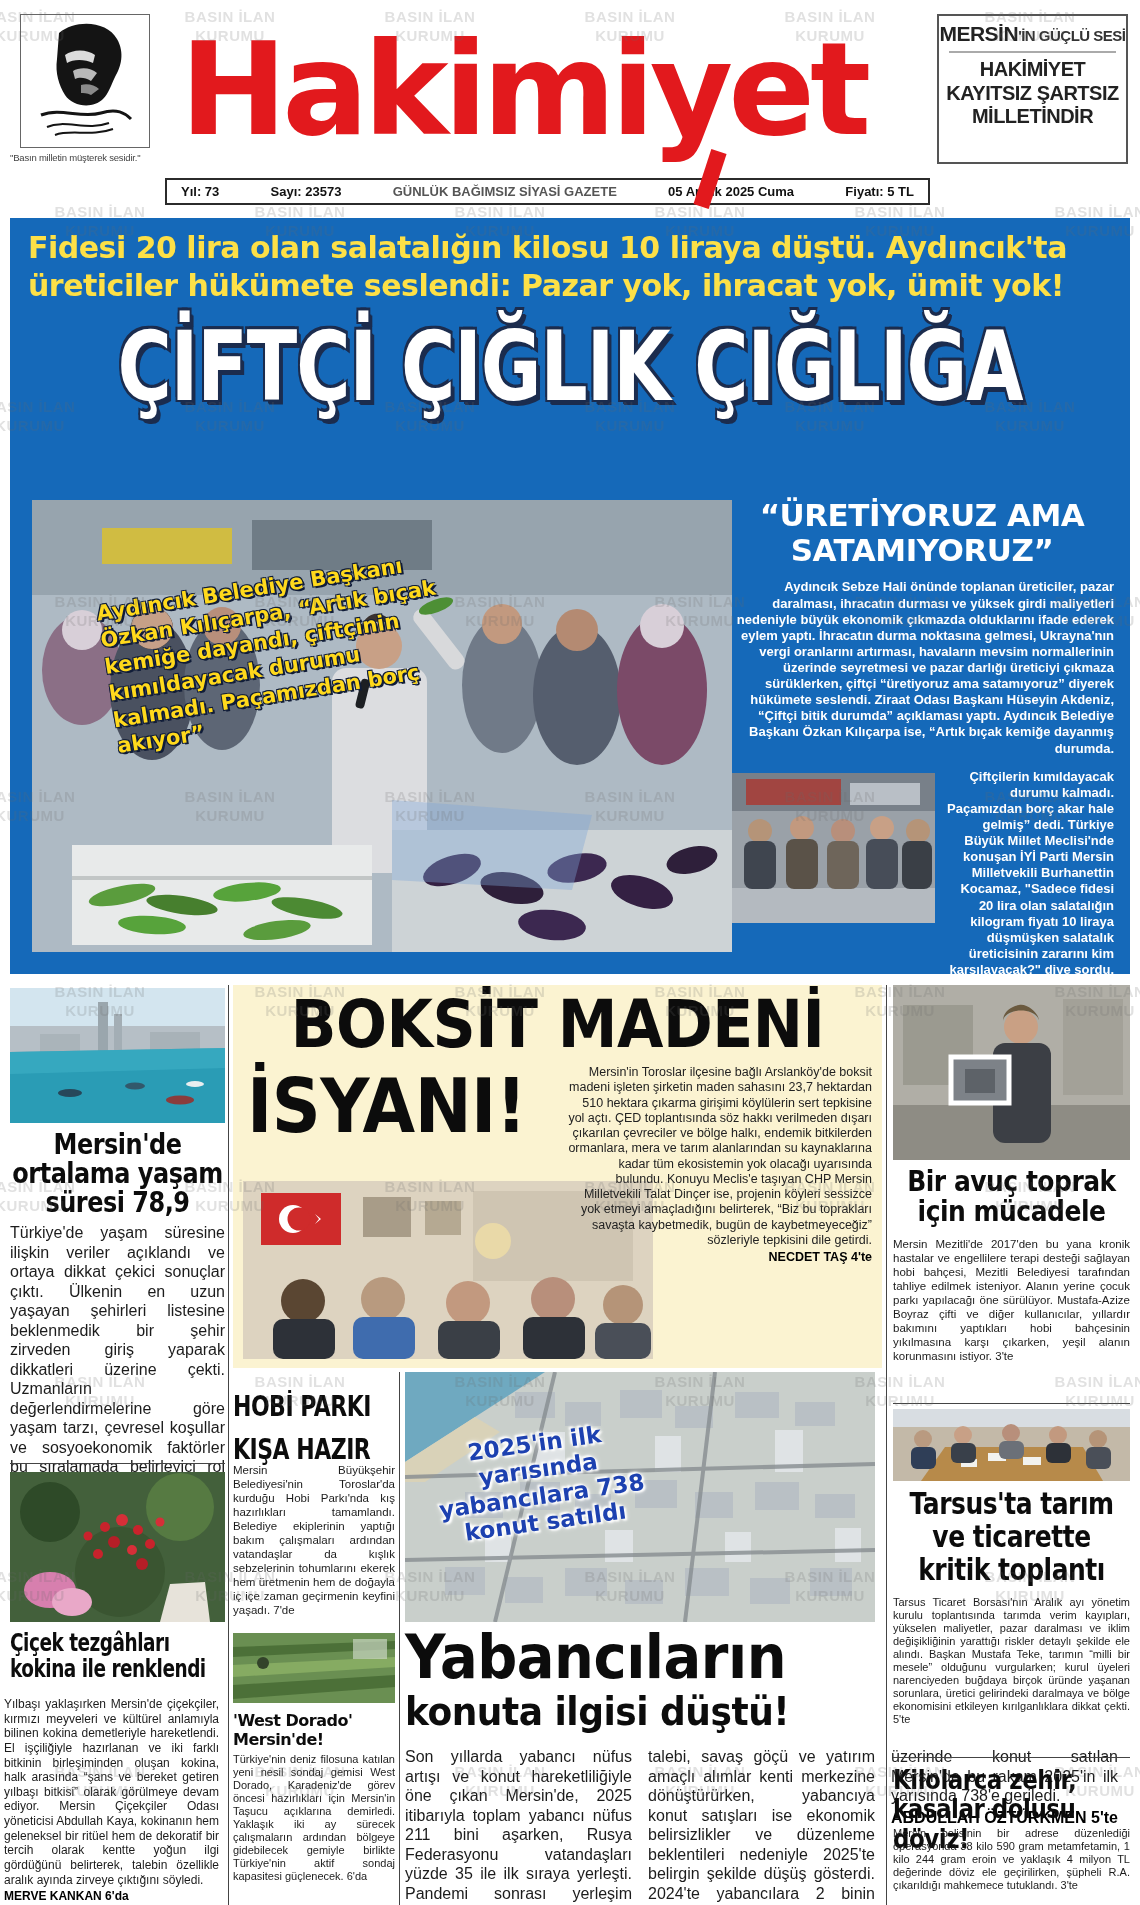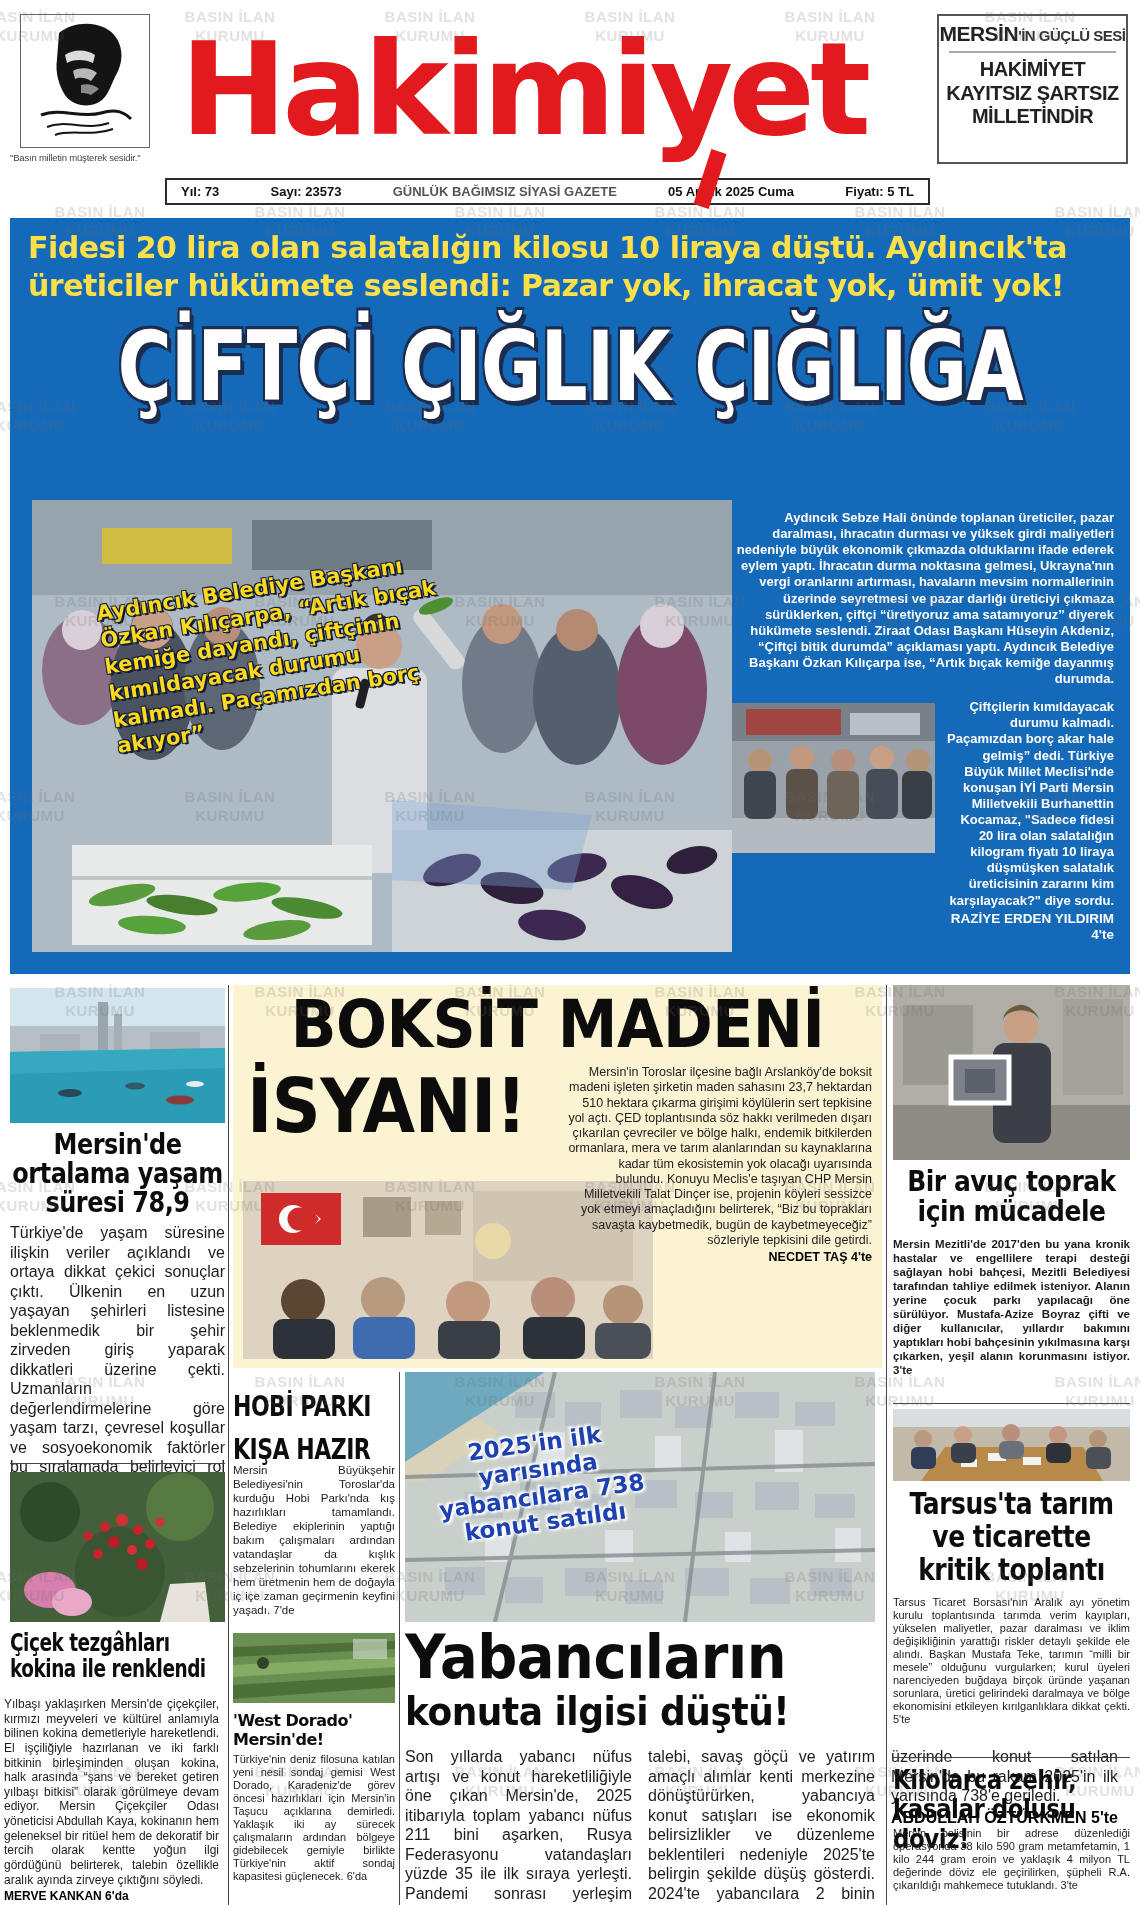--- a/index.html
+++ b/index.html
@@ -80,21 +80,21 @@
   .aerial-photo{left:405px;top:387px;width:470px;height:250px;}
   .aerial-note{left:415px;top:445px;width:250px;transform:rotate(-8deg);z-index:2;text-align:center;
                color:#1d41b0;font-weight:800;font-size:23px;line-height:1.15;font-family:"DejaVu Sans",sans-serif;
                text-shadow:0 0 6px #fff,0 0 3px #fff,2px 2px 2px rgba(255,255,255,.95),-2px -2px 2px rgba(255,255,255,.95);}
   .yab-t1{left:405px;top:642px;width:470px;font-size:56px;line-height:1;transform:scaleY(1.08);transform-origin:top left;}
   .yab-t2{left:405px;top:708px;width:470px;font-size:36px;line-height:1;transform:scaleY(1.08);transform-origin:top left;}
   .yab-body{left:405px;top:762px;width:470px;height:158px;column-count:2;column-gap:16px;}
   
   .woman-photo{left:893px;top:0;width:237px;height:175px;}
   .toprak-title{left:893px;top:181px;width:237px;text-align:center;font-size:25px;line-height:1.08;transform:scaleY(1.12);transform-origin:top;}
-  .toprak-body{left:893px;top:252px;width:237px;font-size:11.5px;font-weight:bold;}
+  .toprak-body{left:893px;top:252px;width:237px;font-size:11.5px;}
   .r-div1{left:893px;top:418px;width:237px;}
   .tarsus-photo{left:893px;top:424px;width:237px;height:72px;}
   .tarsus-title{left:893px;top:503px;width:237px;text-align:center;font-size:25px;line-height:1.12;transform:scaleY(1.18);transform-origin:top;}
   .tarsus-body{left:893px;top:604px;width:237px;font-size:11px;line-height:1.18;margin-top:7px;}
   .r-div2{left:893px;top:772px;width:237px;}
   .zehir-title{left:893px;top:780px;width:237px;font-size:23px;line-height:1.15;transform:scaleY(1.12);transform-origin:top left;}
   .zehir-body{left:893px;top:842px;width:237px;font-size:11px;line-height:1.18;}
   .mid-vl-1{left:228px;top:0;height:920px;}
   .mid-vl-2{left:886px;top:0;height:920px;}
   .mid-vl-3{left:399px;top:387px;height:533px;}
@@ -183,20 +183,21 @@
         <ellipse cx="610" cy="392" rx="32" ry="15" fill="#342043" transform="rotate(16 610 392)"></ellipse>
         <ellipse cx="660" cy="360" rx="26" ry="13" fill="#2e1f3a" transform="rotate(-14 660 360)"></ellipse>
         <ellipse cx="520" cy="425" rx="34" ry="15" fill="#3c2850" transform="rotate(6 520 425)"></ellipse>
         <polygon points="360,300 560,315 540,390 360,380" fill="#7fa6d8" opacity="0.38"></polygon>
       </svg>
     </div>
 
     <div class="abs hero-caption">Aydıncık Belediye Başkanı Özkan Kılıçarpa, “Artık bıçak kemiğe dayandı, çiftçinin kımıldayacak durumu kalmadı. Paçamızdan borç akıyor”</div>
 
     <div class="abs hero-quote-col">
+      <div class="hero-quote-head">“ÜRETİYORUZ AMA SATAMIYORUZ”</div>
       <div class="hero-body">Aydıncık Sebze Hali önünde toplanan üreticiler, pazar daralması, ihracatın durması ve yüksek girdi maliyetleri nedeniyle büyük ekonomik çıkmazda olduklarını ifade ederek eylem yaptı. İhracatın durma noktasına gelmesi, Ukrayna'nın vergi oranlarını artırması, havaların mevsim normallerinin üzerinde seyretmesi ve pazar darlığı üreticiyi çıkmaza sürüklerken, çiftçi “üretiyoruz ama satamıyoruz” diyerek hükümete seslendi. Ziraat Odası Başkanı Hüseyin Akdeniz, “Çiftçi bitik durumda” açıklaması yaptı. Aydıncık Belediye Başkanı Özkan Kılıçarpa ise, “Artık bıçak kemiğe dayanmış durumda.</div>
       <div class="hero-body-bottom">
         <div class="hero-photo-small ph">
           <svg viewBox="0 0 205 150" preserveAspectRatio="none">
             <rect width="205" height="150" fill="#9aa1a8"></rect>
             <rect width="205" height="38" fill="#788089"></rect>
             <rect x="16" y="6" width="95" height="26" fill="#a83b35" opacity="0.85"></rect>
             <rect x="120" y="10" width="70" height="22" fill="#b9bfc6"></rect>
             <rect y="115" width="205" height="35" fill="#b4bac0"></rect>
             <circle cx="30" cy="58" r="12" fill="#b59478"></circle>

